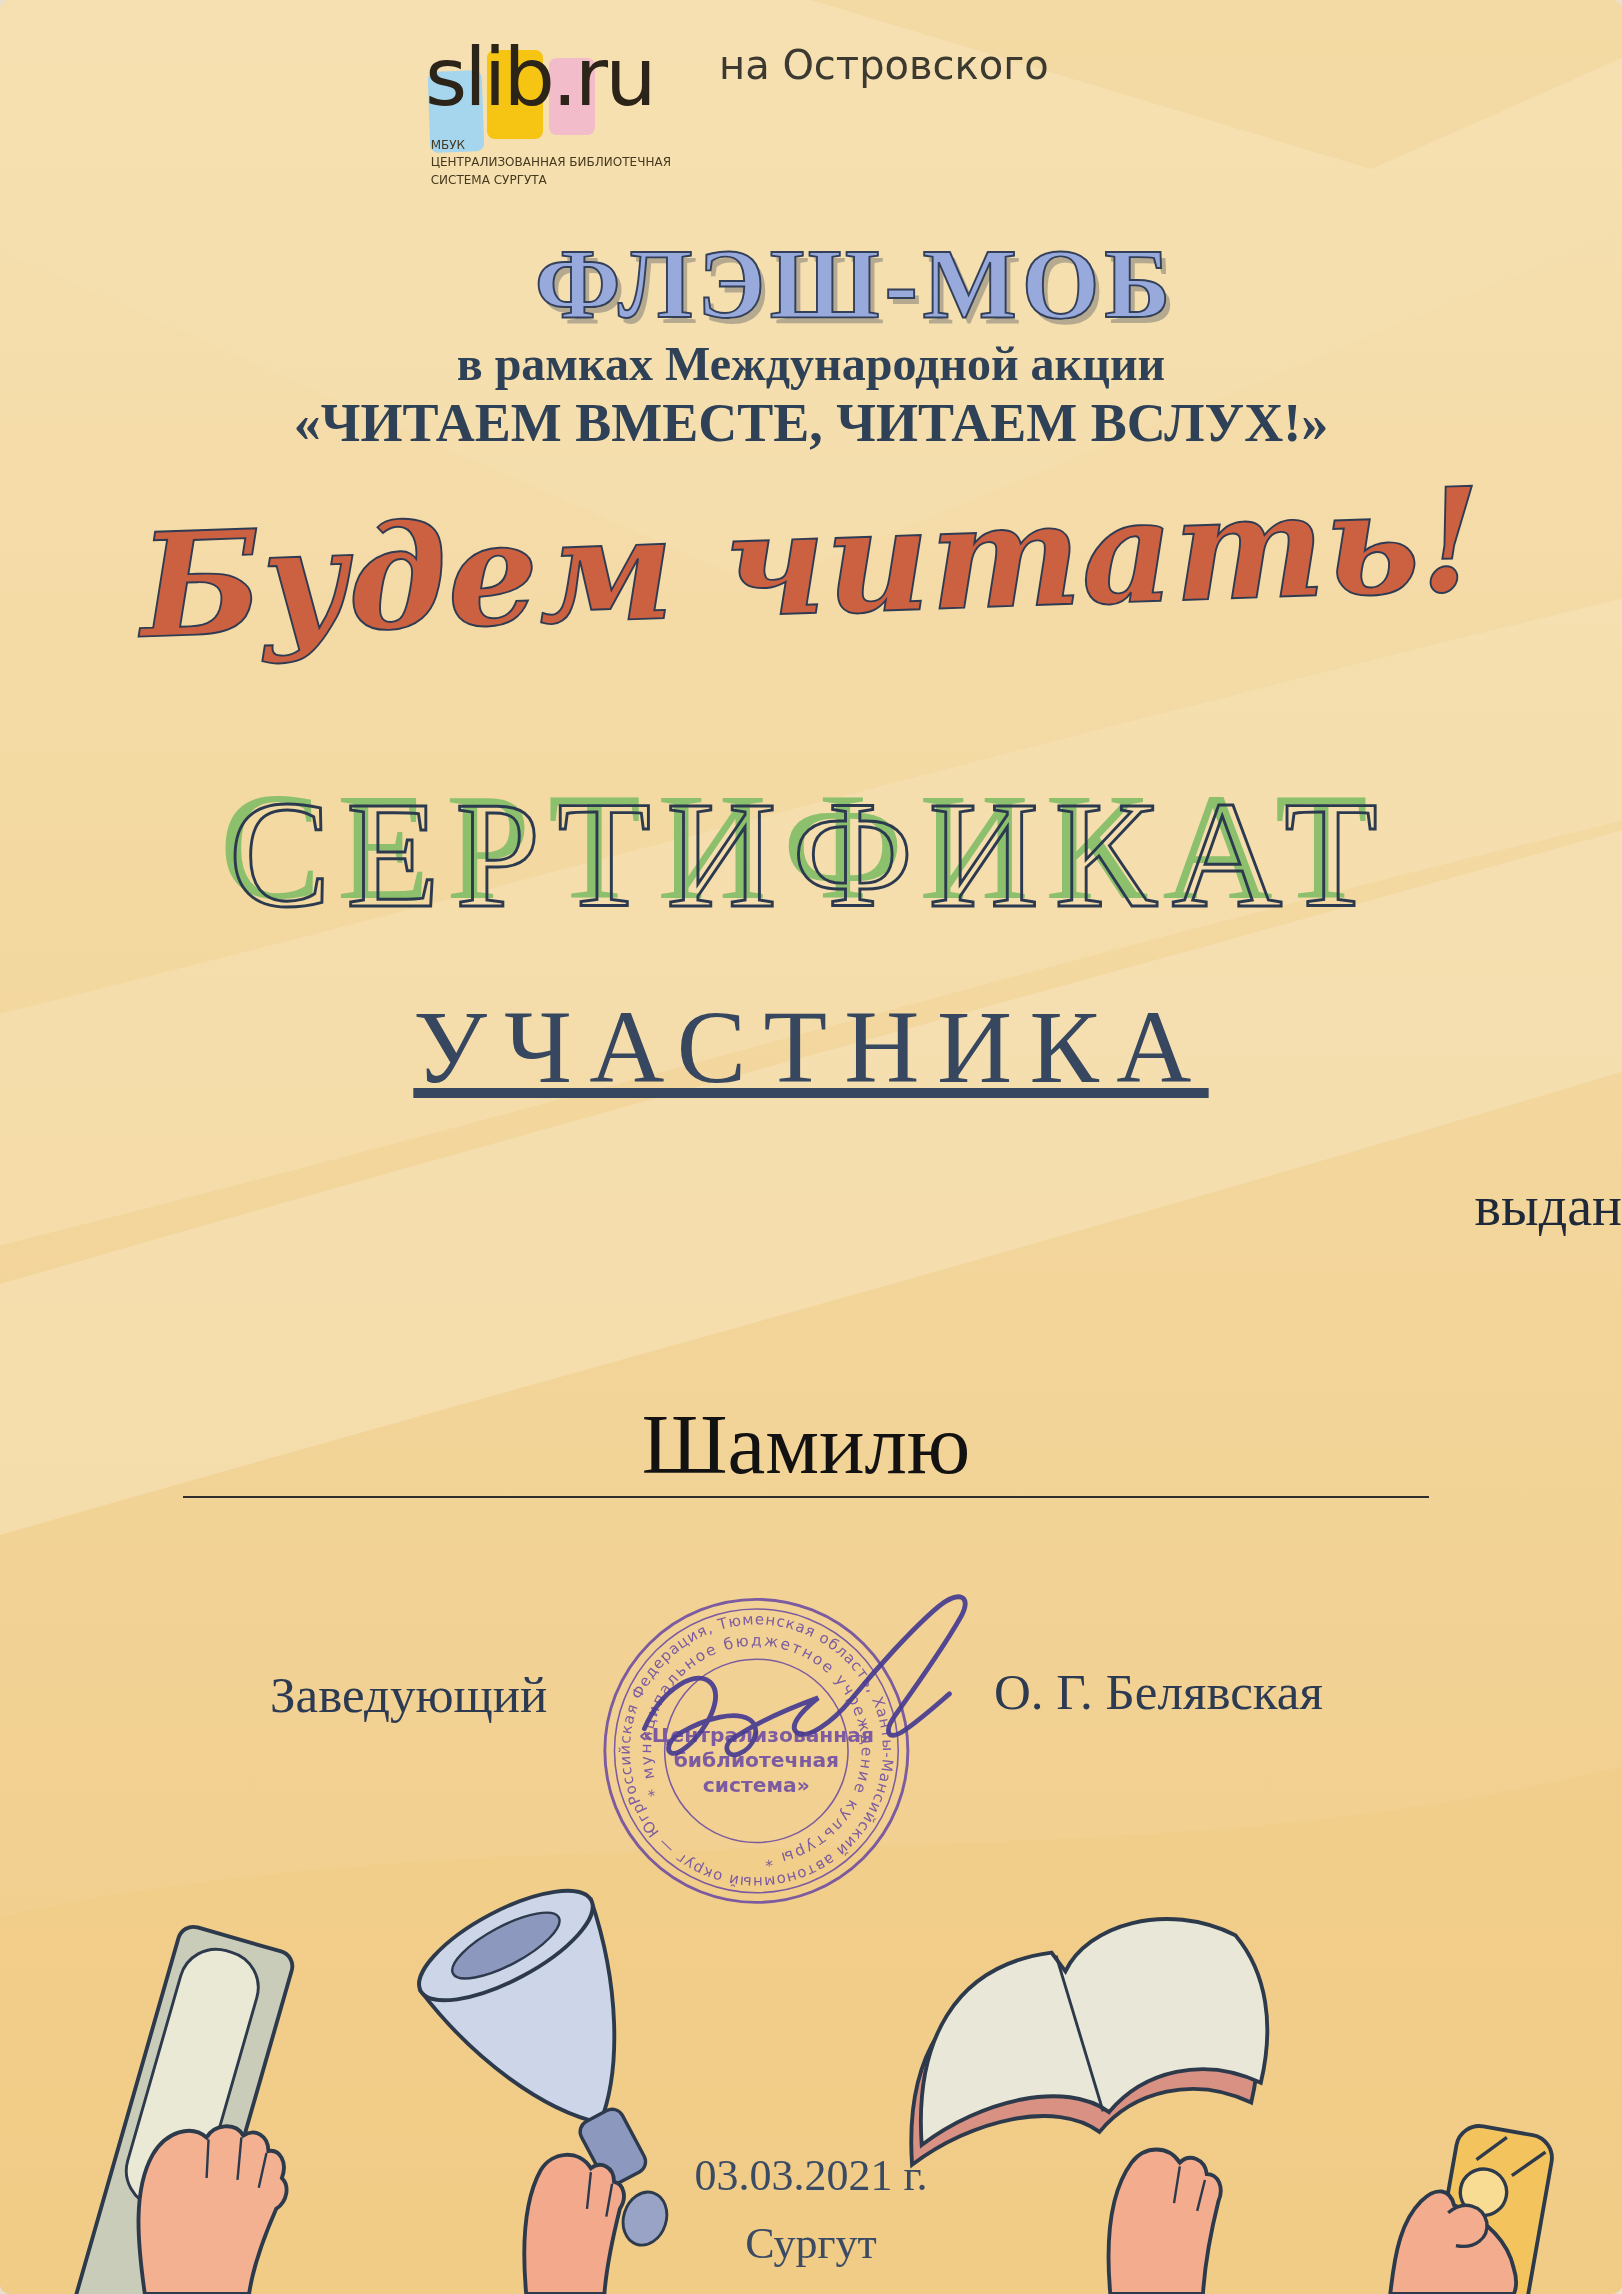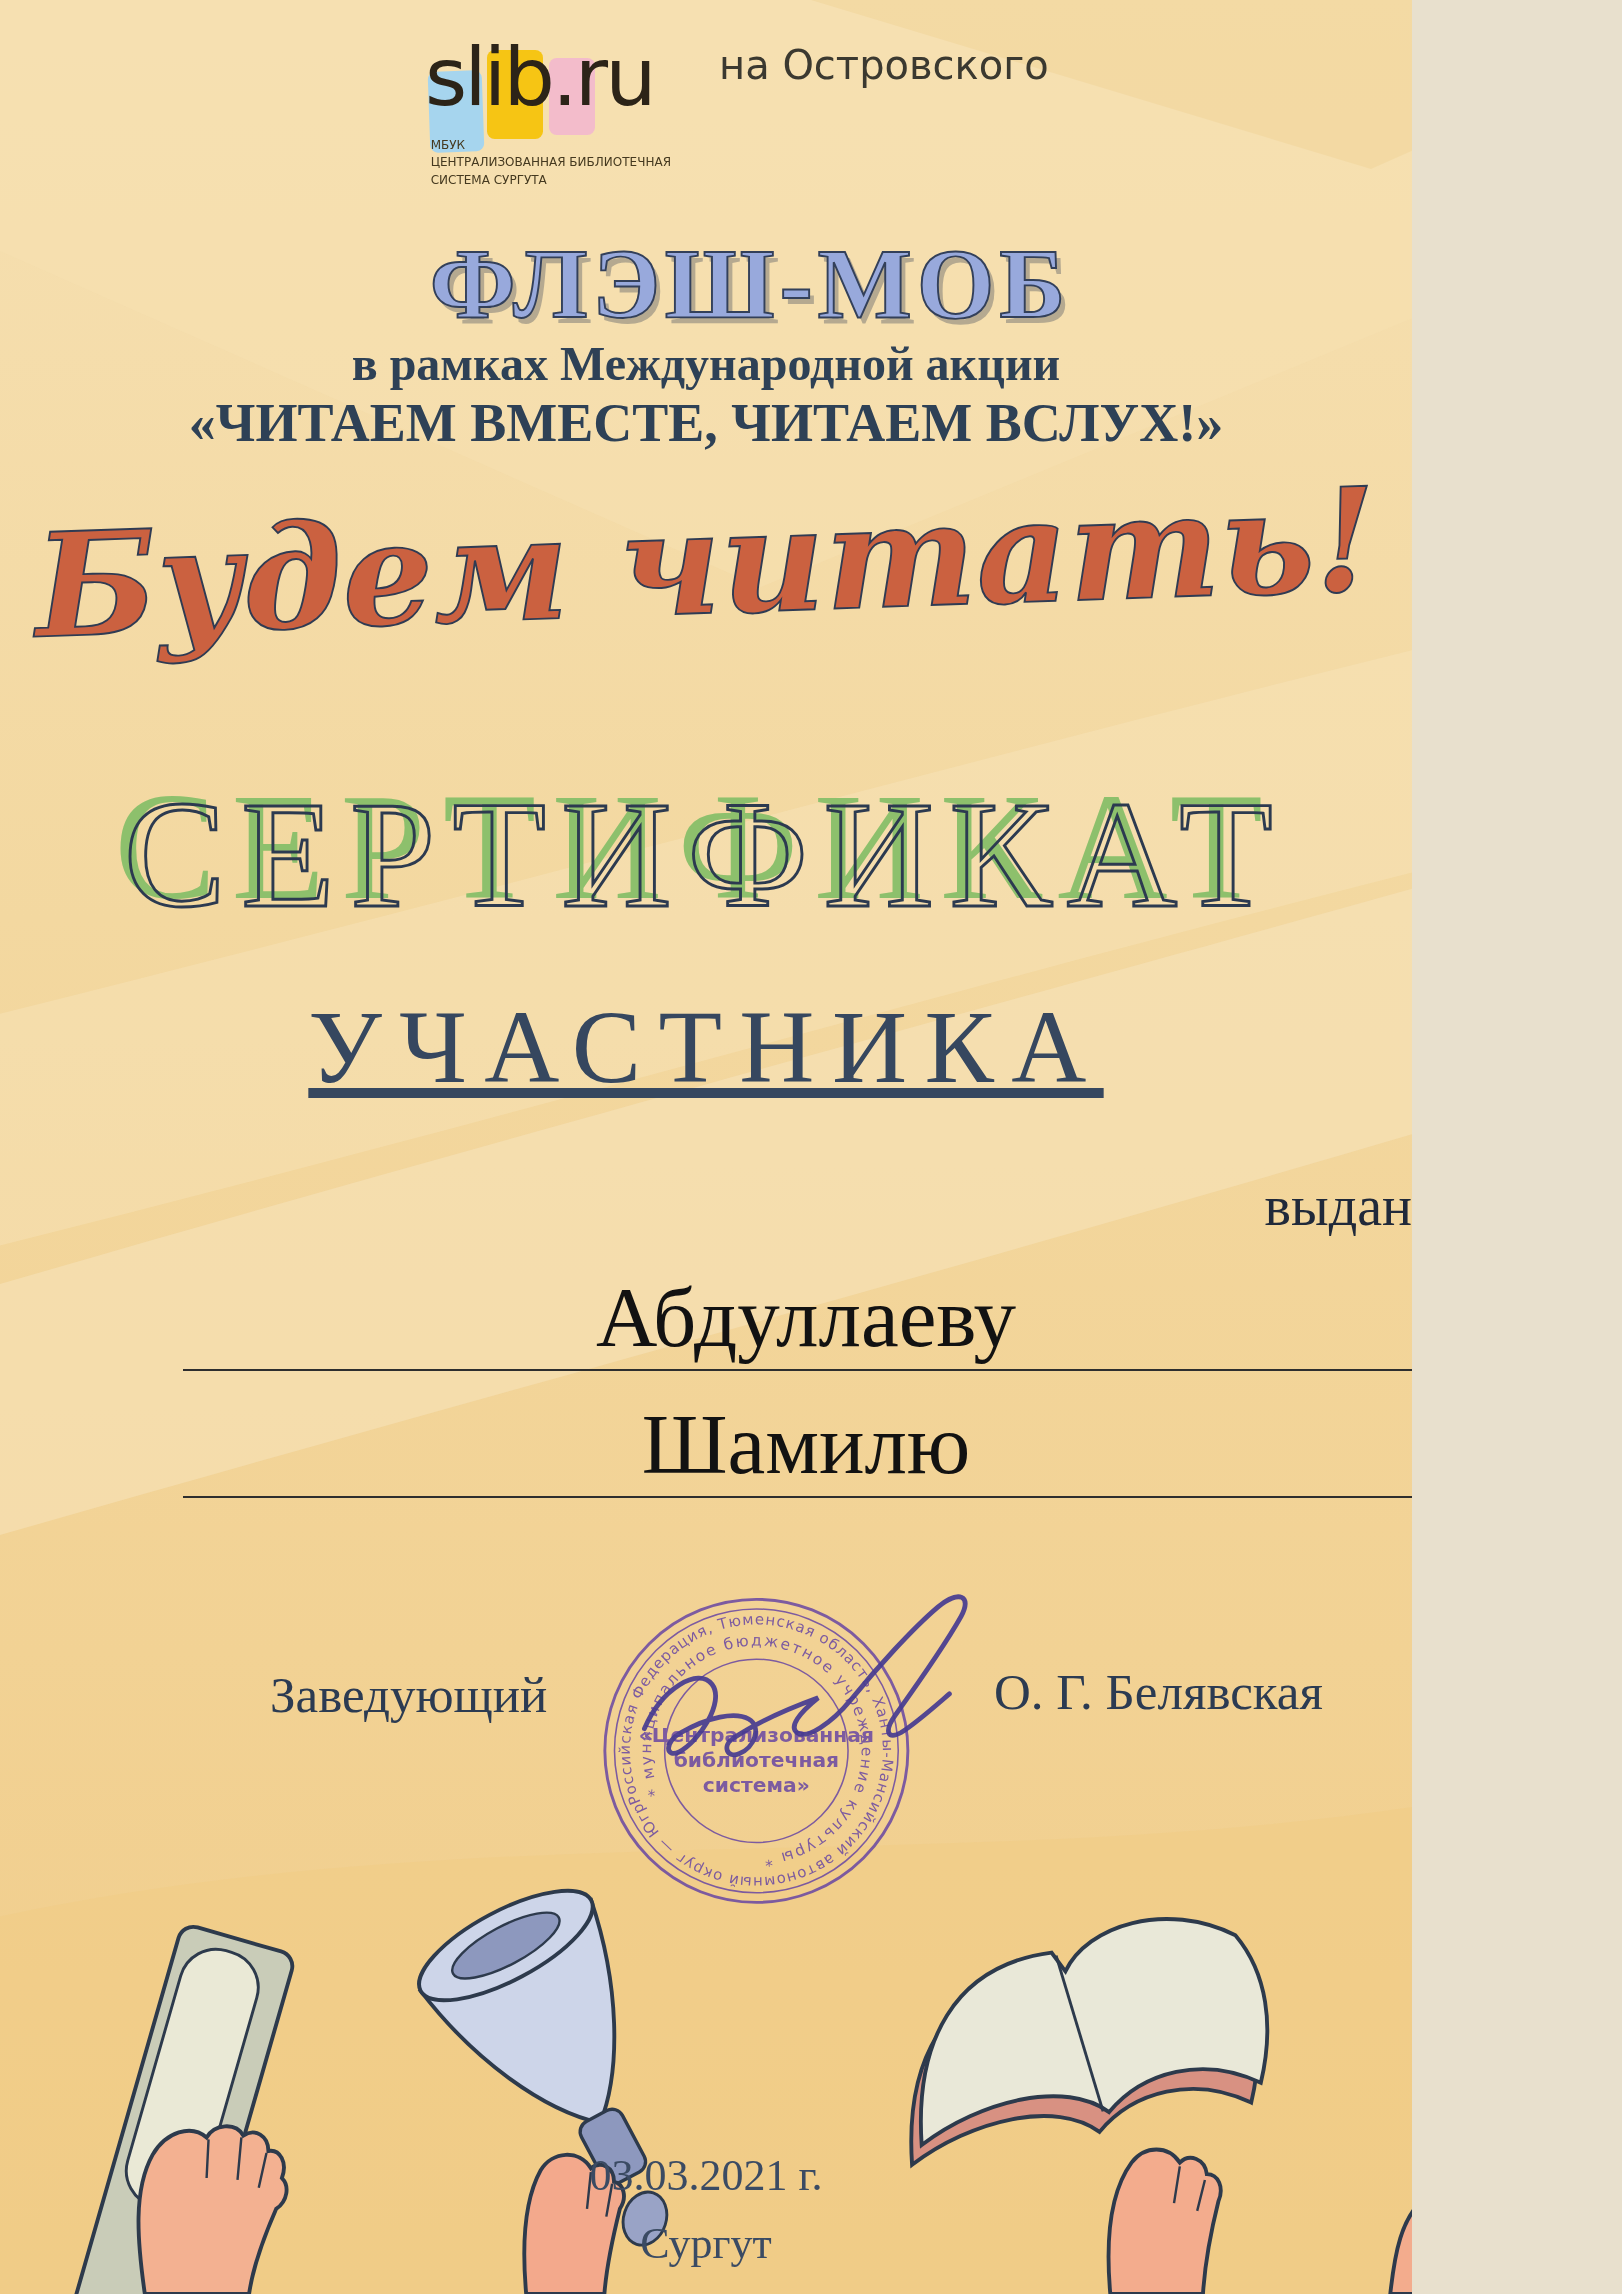--- a/index.html
+++ b/index.html
@@ -1,18 +1,18 @@
 <!DOCTYPE html>
 <html><head>
 <meta charset="utf-8">
 <style>
   html,body{margin:0;padding:0;background:#e8e0cd;}
-  .page{position:relative;width:1412px;height:2294px;overflow:hidden;
+  .page{position:relative;width:1622px;height:2294px;overflow:hidden;
         background:linear-gradient(180deg,#f6e0b2 0%,#f3d8a0 40%,#f2d294 72%,#f0cc8a 100%);
-        font-family:"Liberation Serif",serif;}
+        font-family:"Liberation Serif",serif;border-radius:10px;}
   .bg,.stamp-svg,.art-svg{position:absolute;}
   .bg{left:0;top:0;}
 
   
   .hdr{position:absolute;left:0;top:0;width:100%;height:193px;}
   .logo{position:absolute;left:423px;top:29px;width:299px;height:154px;}
   .logo-block{position:absolute;border-radius:7.7px;}
   .lb-blue{left:5.8px;top:42px;width:54px;height:81px;background:#a6d5ee;transform:rotate(-2deg);}
   .lb-yellow{left:64px;top:21px;width:56px;height:89px;background:#f6c514;}
   .lb-pink{left:126px;top:29px;width:46px;height:77px;background:#f3bccb;}
@@ -101,23 +101,20 @@
   <div class="sub2">«ЧИТАЕМ ВМЕСТЕ, ЧИТАЕМ ВСЛУХ!»</div>
   <div class="slogan">Будем читать!</div>
 
   <div class="cert">
     <span class="cert-green">СЕРТИФИКАТ</span>
     <span class="cert-outline">СЕРТИФИКАТ</span>
   </div>
   <div class="participant">УЧАСТНИКА</div>
   <div class="issued">выдан</div>
 
-  <div class="name-line nl1">
-    <span>Абдуллаеву</span>
-  </div>
   <div class="name-line nl2">
     <span>Шамилю</span>
   </div>
 
   <div class="sig-pos">Заведующий</div>
   <div class="sig-name">О. Г. Белявская</div>
 
   <svg class="stamp-svg" style="left:536px;top:1553px;" width="599" height="415" viewBox="0 0 620 430">
     <defs>
       <path id="ringO" d="M 97,205 a 131,131 0 1,1 262,0 a 131,131 0 1,1 -262,0"></path>

